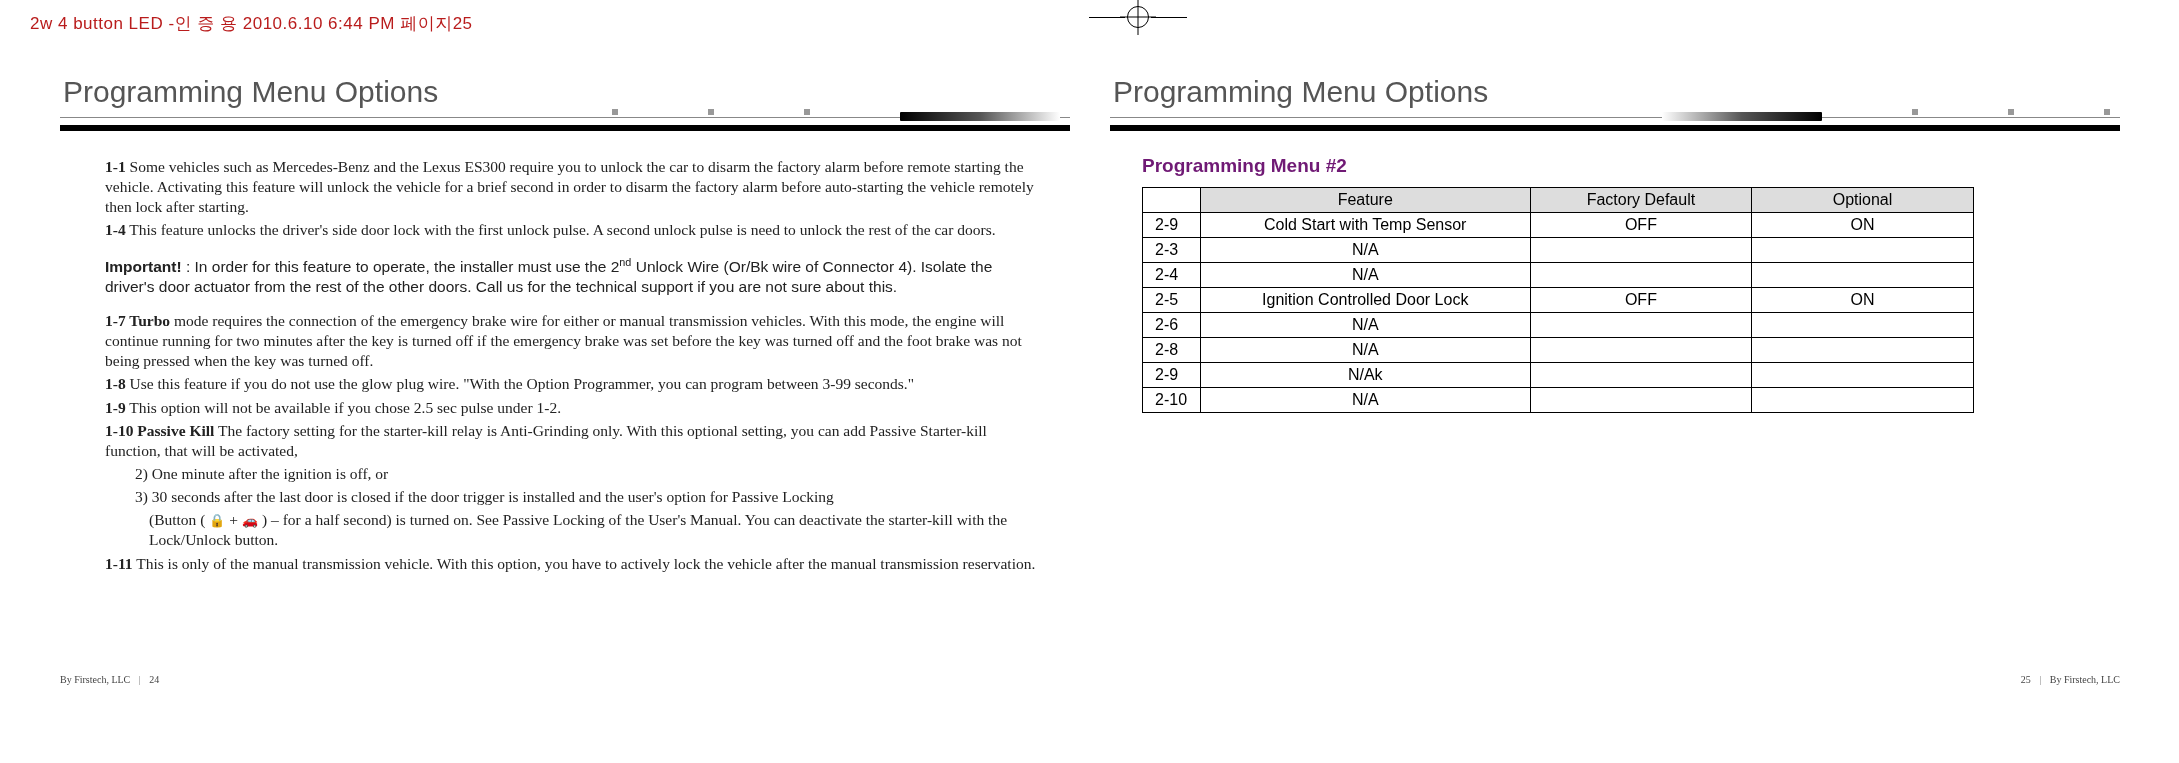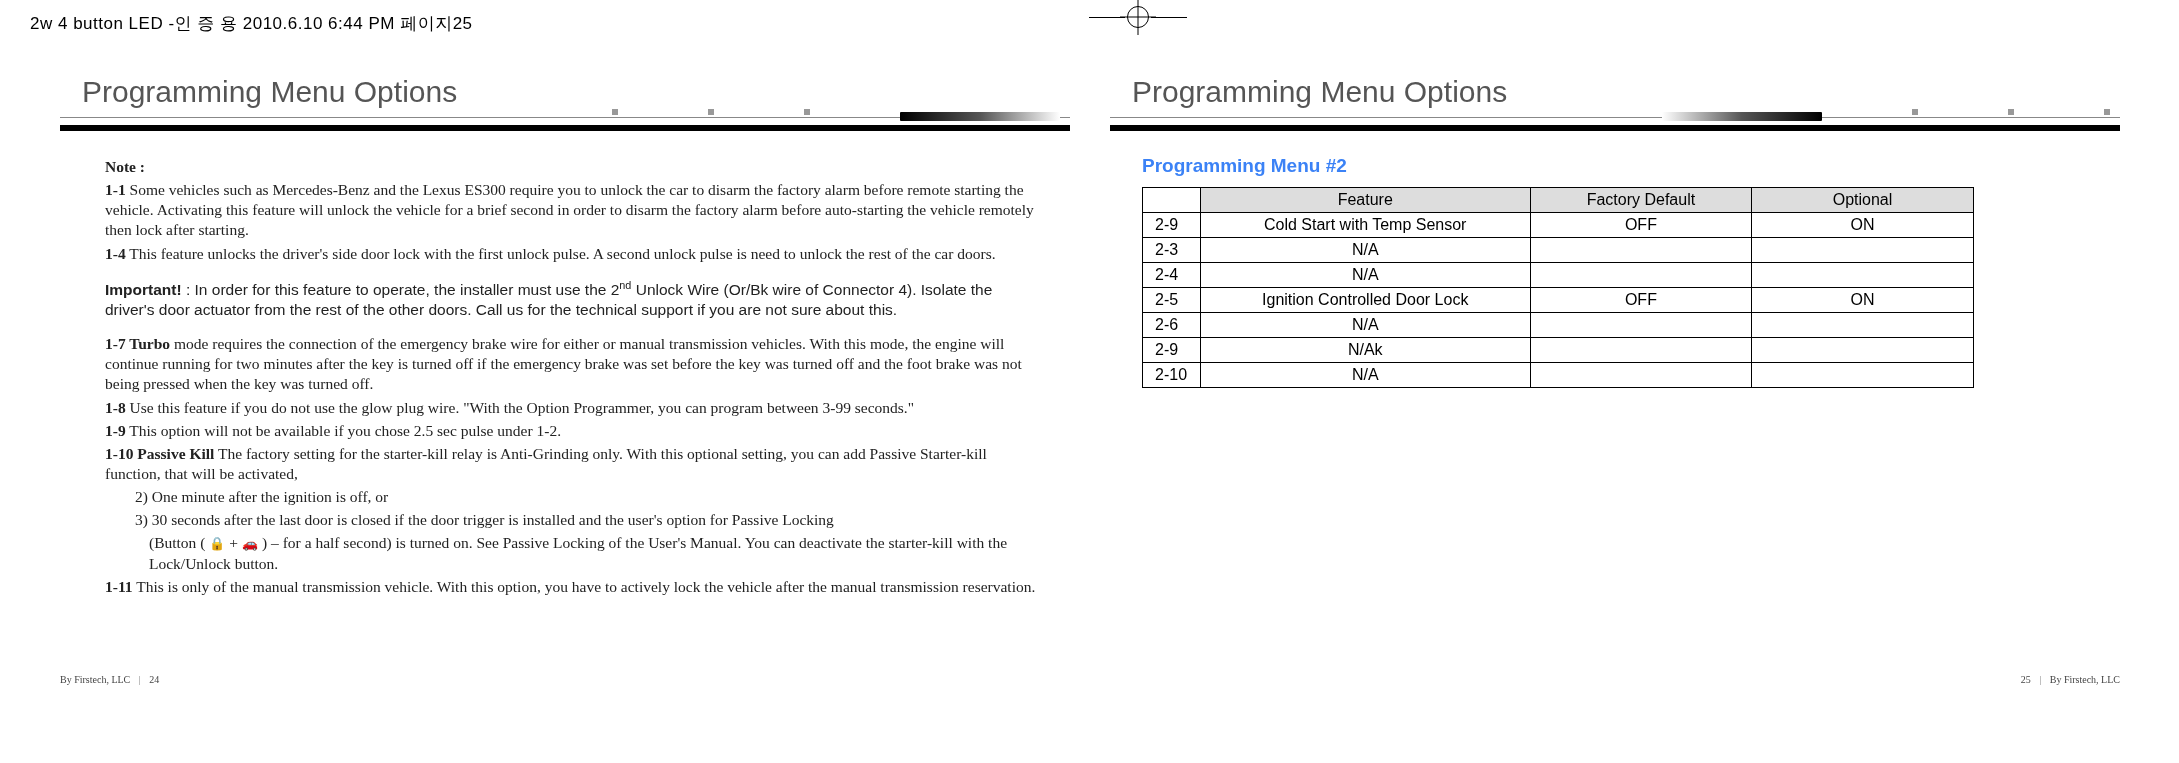--- a/index.html
+++ b/index.html
@@ -10,21 +10,21 @@
     height: 763px;
     position: relative;
     overflow: hidden;
   }
   .header-bar {
     position: absolute;
     top: 12px;
     left: 30px;
     font-family: Arial, sans-serif;
     font-size: 17px;
-    color: #000000;
+    color: #b91c1c;
     letter-spacing: 0.5px;
   }
   .registration {
     position: absolute;
     top: 6px;
     left: 1089px;
     display: flex;
     align-items: center;
     gap: 2px;
   }
@@ -46,21 +46,21 @@
     width: 1010px;
     height: 600px;
   }
   .page.left  { left: 60px; }
   .page.right { left: 1110px; }
   .page-title {
     font-family: Arial, Helvetica, sans-serif;
     font-size: 30px;
     color: #555;
     font-weight: 400;
-    margin-left: 22px;
+    margin-left: 3px;
     margin-bottom: 8px;
   }
   .rule-decor {
     position: relative;
     height: 16px;
     margin-bottom: 4px;
   }
   .rule-decor .thin {
     position: absolute; left: 0; right: 0; top: 0;
     height: 1px; background: #888;
@@ -107,21 +107,21 @@
   .content sup { font-size: 0.7em; }
   .icon-lock, .icon-car {
     display: inline-block;
     vertical-align: middle;
     font-size: 13px;
   }
   .subheading {
     font-family: Arial, sans-serif;
     font-weight: bold;
     font-size: 19px;
-    color: #3b82f6;
+    color: #701a75;
     margin: 22px 0 10px 32px;
   }
   table.menu {
     border-collapse: collapse;
     margin-left: 32px;
     width: 832px;
     font-family: Arial, sans-serif;
     font-size: 16px;
     border-radius: 28px;
   }
@@ -173,21 +173,20 @@
     <div class="decor-dots">
       <div class="grad"></div>
         <div class="sq"></div>
         <div class="sq"></div>
         <div class="sq"></div>
     </div>
     <div class="thick"></div>
   </div>
 
   <div class="content">
-    <p><span class="bold">Note :</span></p>
     <p><span class="bold">1-1</span><span> Some vehicles such as Mercedes-Benz and the Lexus ES300 require you to unlock the car to disarm the factory alarm before remote starting the vehicle. Activating this feature will unlock the vehicle for a brief second in order to disarm the factory alarm before auto-starting the vehicle remotely then  lock after starting.</span></p>
     <p><span class="bold">1-4</span><span> This feature unlocks the driver's side door lock with the first unlock pulse. A second unlock pulse is need to unlock the rest of the car doors.</span></p>
 
     <p class="gap sans">
       <span class="sans-bold">Important!</span><span>  :  In order for this feature to operate, the installer must use the 2</span><sup>nd</sup><span> Unlock Wire (Or/Bk wire of Connector 4).  Isolate the driver's door actuator from the rest of the other doors.  Call us for the technical support if you are not sure about this.</span>
     </p>
 
     <p class="gap"><span class="bold">1-7</span><span class="bold">  Turbo</span><span>  mode requires the connection of the emergency brake wire for either or manual transmission vehicles.  With this mode, the engine will continue running for two minutes after the key is turned off if the emergency brake was set  before the key was turned off and the foot brake was not being pressed when the key was turned off.</span></p>
     <p><span class="bold">1-8</span><span>  Use this feature if you do not use the glow plug wire. "With the Option Programmer, you can program between 3-99 seconds."</span></p>
     <p><span class="bold">1-9</span><span>  This option will not be available if you chose 2.5 sec pulse under 1-2.</span></p>
@@ -266,20 +265,28 @@
         </tr>
         <tr>
           <td class="idx">2-6</td>
           <td class="feat">
             <div>N/A</div>
           </td>
           <td class="def"></td>
           <td class="opt"></td>
         </tr>
         <tr>
+          <td class="idx">2-8</td>
+          <td class="feat">
+            <div>N/A</div>
+          </td>
+          <td class="def"></td>
+          <td class="opt"></td>
+        </tr>
+        <tr>
           <td class="idx">2-9</td>
           <td class="feat">
             <div>N/Ak</div>
           </td>
           <td class="def"></td>
           <td class="opt"></td>
         </tr>
         <tr>
           <td class="idx">2-10</td>
           <td class="feat">

